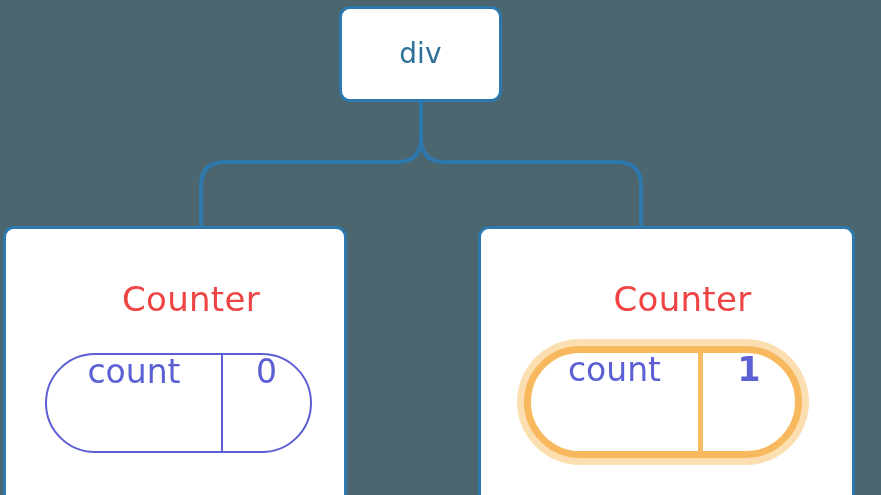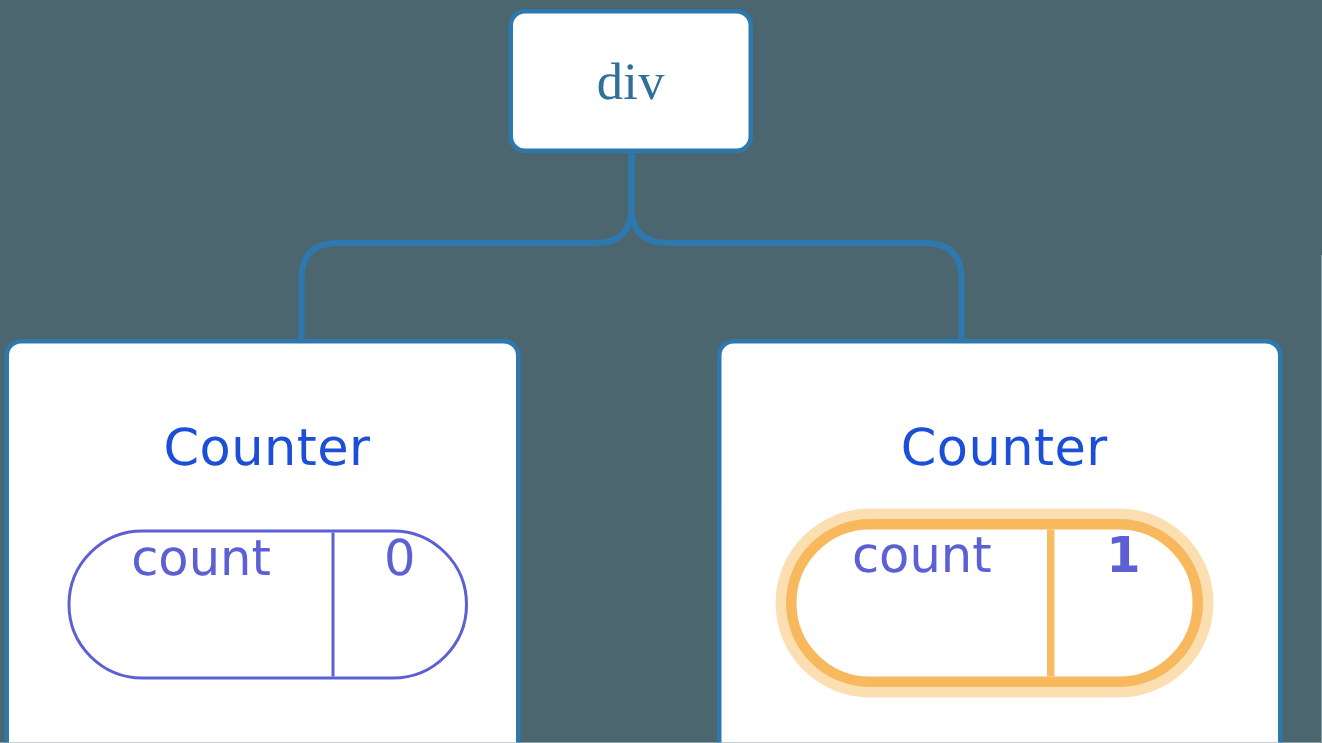--- a/index.html
+++ b/index.html
@@ -40,48 +40,47 @@
     left: 339px;
     top: 6px;
     width: 163px;
     height: 96px;
     display: flex;
     align-items: center;
     justify-content: center;
   }
   .root-label {
     color: #2e7099;
-    font-size: 35px;
+    font-size: 28px;
     font-weight: 400;
     letter-spacing: 0.2px;
     line-height: 1;
-    font-family: Liberation Serif, serif;
   }
 
   .node-child {
     height: 290px;
   }
   .node-left {
     left: 3px;
     top: 226px;
     width: 344px;
   }
   .node-right {
     left: 478px;
     top: 226px;
     width: 377px;
   }
 
   .child-title {
     position: absolute;
     top: 53px;
-    left: 3px;
+    left: 16px;
     width: 100%;
     text-align: center;
-    color: #1d4ed8;
+    color: #ef4444;
     font-size: 34px;
     font-weight: 400;
     letter-spacing: 0.3px;
     line-height: 1;
   }
 
   
   .pill {
     position: absolute;
     box-sizing: border-box;

